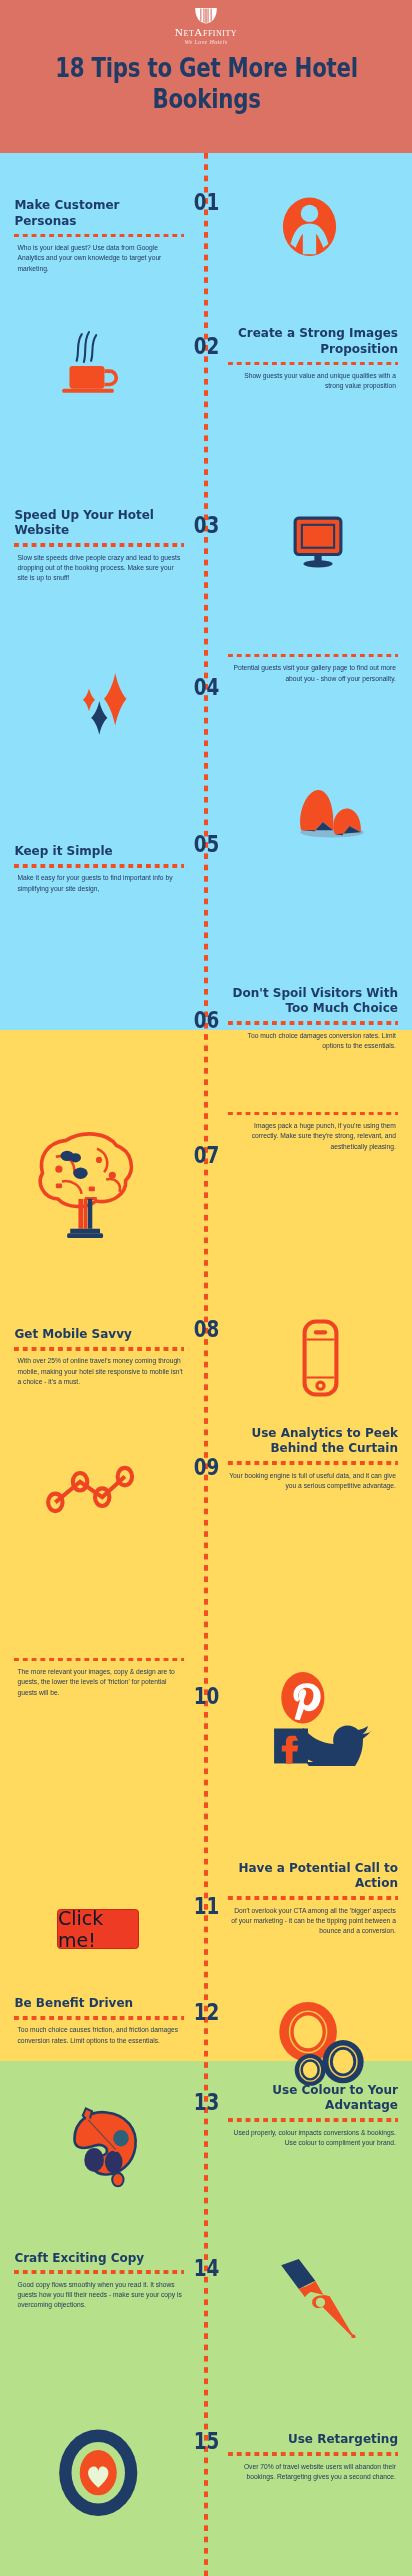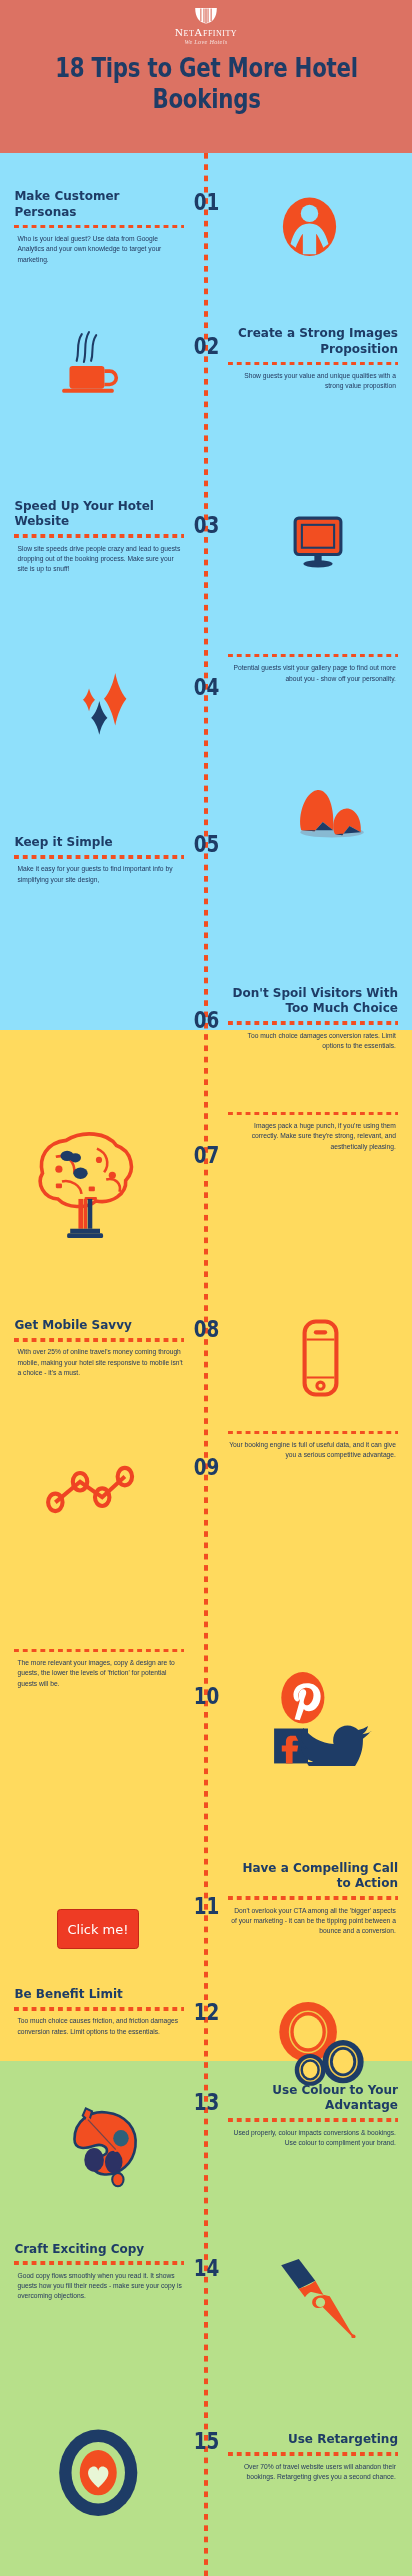--- a/index.html
+++ b/index.html
@@ -51,21 +51,21 @@
 
   
   .tip { position:absolute; left:0; width:412px; }
   .num {
     position:absolute; left:190px; width:33px; text-align:center;
     color:#1e3c66; font-size:23px; font-weight:bold; line-height:1;
     font-family:"DejaVu Sans", sans-serif;
     transform:scaleX(0.8); transform-origin:center;
   }
   .side { position:absolute; width:170px; }
-  .side.left  { left:14.4px;  text-align:left;  }
+  .side.left  { left:14.4px;  text-align:left;margin-top:9px;  }
   .side.right { left:228px; text-align:right; }
   .tip-title {
     color:#1e3c66; font-weight:bold; font-size:12px; line-height:1.28;
     font-family:"DejaVu Sans", sans-serif;
   }
   .dashrule {
     height:3.6px; margin:4.6px 0 5.7px 0;
     background-image: linear-gradient(to right, #f24e21 4.6px, transparent 4.6px);
     background-size: 8.8px 3.6px;
   }
@@ -75,21 +75,21 @@
   }
   .side.left .tip-body { padding-left:3.1px; }
   .side.right .tip-body { padding-right:2.1px; }
 
   
   .art { position:absolute; display:flex; align-items:center; justify-content:center; }
 
   
   .cta-btn {
     width:82px; height:40px; background:#ee3b24; border:1.5px solid #c42a16;
-    border-radius:3.6px; color:#ffffff; font-size:13px;
+    border-radius:3.6px; color:#0f172a; font-size:19px;
     display:flex; align-items:center; justify-content:center;
     font-family:"DejaVu Sans", sans-serif;
   }
 </style>
 </head>
 <body>
 
 <div class="band band-blue"></div>
 <div class="band band-yellow"></div>
 <div class="band band-green"></div>
@@ -251,20 +251,21 @@
       <rect x="9" y="38" width="54" height="4" fill="#ef4423"></rect>
       <rect x="9" y="112" width="54" height="4" fill="#ef4423"></rect>
       <circle cx="36" cy="130" r="7" fill="none" stroke="#ef4423" stroke-width="6"></circle>
     </svg>
   </div>
 </div>
 
 <div class="tip" style="top:1453px;">
   <div class="num" style="top:3.1px;">09</div>
   <div class="side right" style="top:-27px;">
+    <div class="tip-title">Use Analytics to Peek Behind the Curtain</div>
     <div class="dashrule"></div>
     <div class="tip-body">Your booking engine is full of useful data, and it can give you a serious competitive advantage.</div>
   </div>
   <div class="art" style="left:41px; top:9.3px; width:108px; height:57px;">
     <svg width="103" height="52" viewBox="0 0 200 100">
       <polyline points="22,72 70,32 113,62 157,22" fill="none" stroke="#ef4423" stroke-width="8"></polyline>
       <ellipse cx="22" cy="72" rx="14" ry="17" fill="none" stroke="#ef4423" stroke-width="8"></ellipse>
       <ellipse cx="70" cy="32" rx="14" ry="17" fill="none" stroke="#ef4423" stroke-width="8"></ellipse>
       <ellipse cx="113" cy="62" rx="14" ry="17" fill="none" stroke="#ef4423" stroke-width="8"></ellipse>
       <ellipse cx="157" cy="22" rx="14" ry="17" fill="none" stroke="#ef4423" stroke-width="8"></ellipse>
@@ -285,33 +286,33 @@
       <rect x="6" y="112" width="66" height="68" fill="#1e3c66"></rect>
       <path d="M48 126 h-8 c-7 0 -11 4 -11 12 v7 h-8 v12 h8 v23 h13 v-23 h9 l2 -12 h-11 v-5 c0 -3 1 -4 4 -4 h7 Z" fill="#f24e21"></path>
       <path d="M196 118 c-7 3 -12 4 -18 5 c6 -4 9 -9 11 -16 c-6 4 -12 6 -19 8 c-6 -6 -13 -9 -21 -9 c-16 0 -28 13 -28 29 c0 2 0 5 1 7 c-24 -1 -45 -13 -59 -31 c-3 5 -4 10 -4 16 c0 10 5 19 13 24 c-5 0 -9 -1 -13 -4 v1 c0 14 10 26 23 28 c-2 1 -5 1 -8 1 c-2 0 -4 0 -5 -1 c4 12 14 20 27 20 c-10 8 -22 12 -36 12 c-2 0 -5 0 -7 -1 c13 8 28 13 44 13 c53 0 82 -45 82 -84 v-4 c6 -4 11 -9 15 -14 Z" fill="#1e3c66"></path>
     </svg>
   </div>
 </div>
 
 <div class="tip" style="top:1803px;">
   <div class="num" style="top:92px;">11</div>
   <div class="side right" style="top:58px;">
-    <div class="tip-title">Have a Compelling Call to Action</div>
+    <div class="tip-title">Have a Potential Call to Action</div>
     <div class="dashrule"></div>
     <div class="tip-body">Don't overlook your CTA among all the 'bigger' aspects of your marketing - it can be the tipping point between a bounce and a conversion.</div>
   </div>
   <div class="art" style="left:36px; top:103px; width:124px; height:46px;">
     <div class="cta-btn">Click me!</div>
   </div>
 </div>
 
 <div class="tip" style="top:1984px;">
   <div class="num" style="top:16.5px;">12</div>
   <div class="side left" style="top:3.1px;">
-    <div class="tip-title">Be Benefit Limit</div>
+    <div class="tip-title">Be Benefit Driven</div>
     <div class="dashrule"></div>
     <div class="tip-body">Too much choice causes friction, and friction damages conversion rates. Limit options to the essentials.</div>
   </div>
   <div class="art" style="left:273px; top:15.5px; width:98px; height:93px;">
     <svg width="93" height="90" viewBox="0 0 180 175">
       <g fill="#f24e21">
         <ellipse cx="62" cy="60" rx="56" ry="58"></ellipse>
       </g>
       <g fill="#ffda5e">
           <ellipse cx="62" cy="60" rx="28" ry="32"></ellipse>

